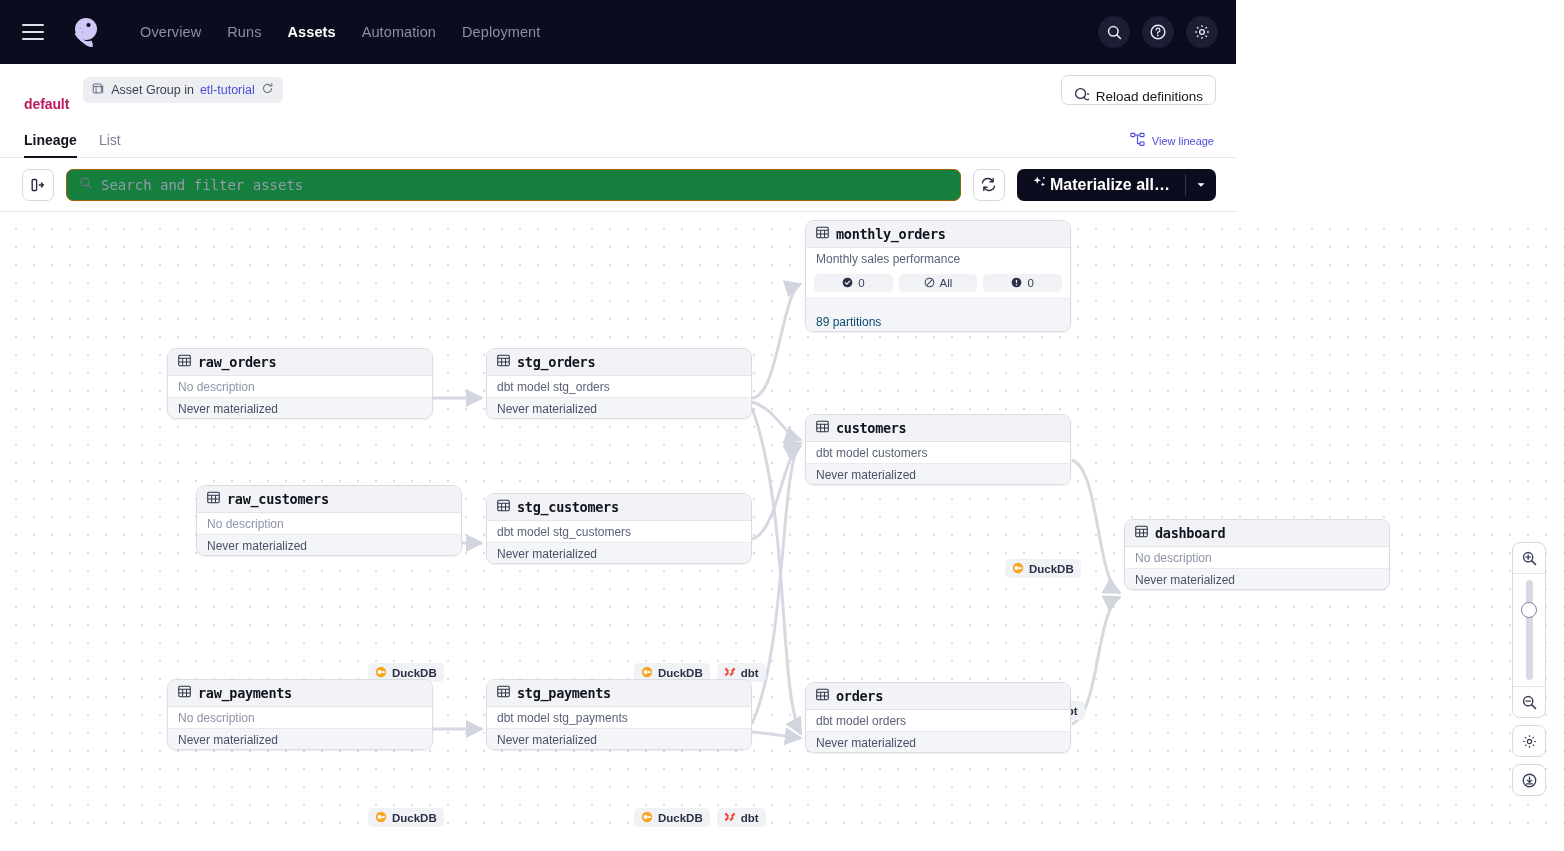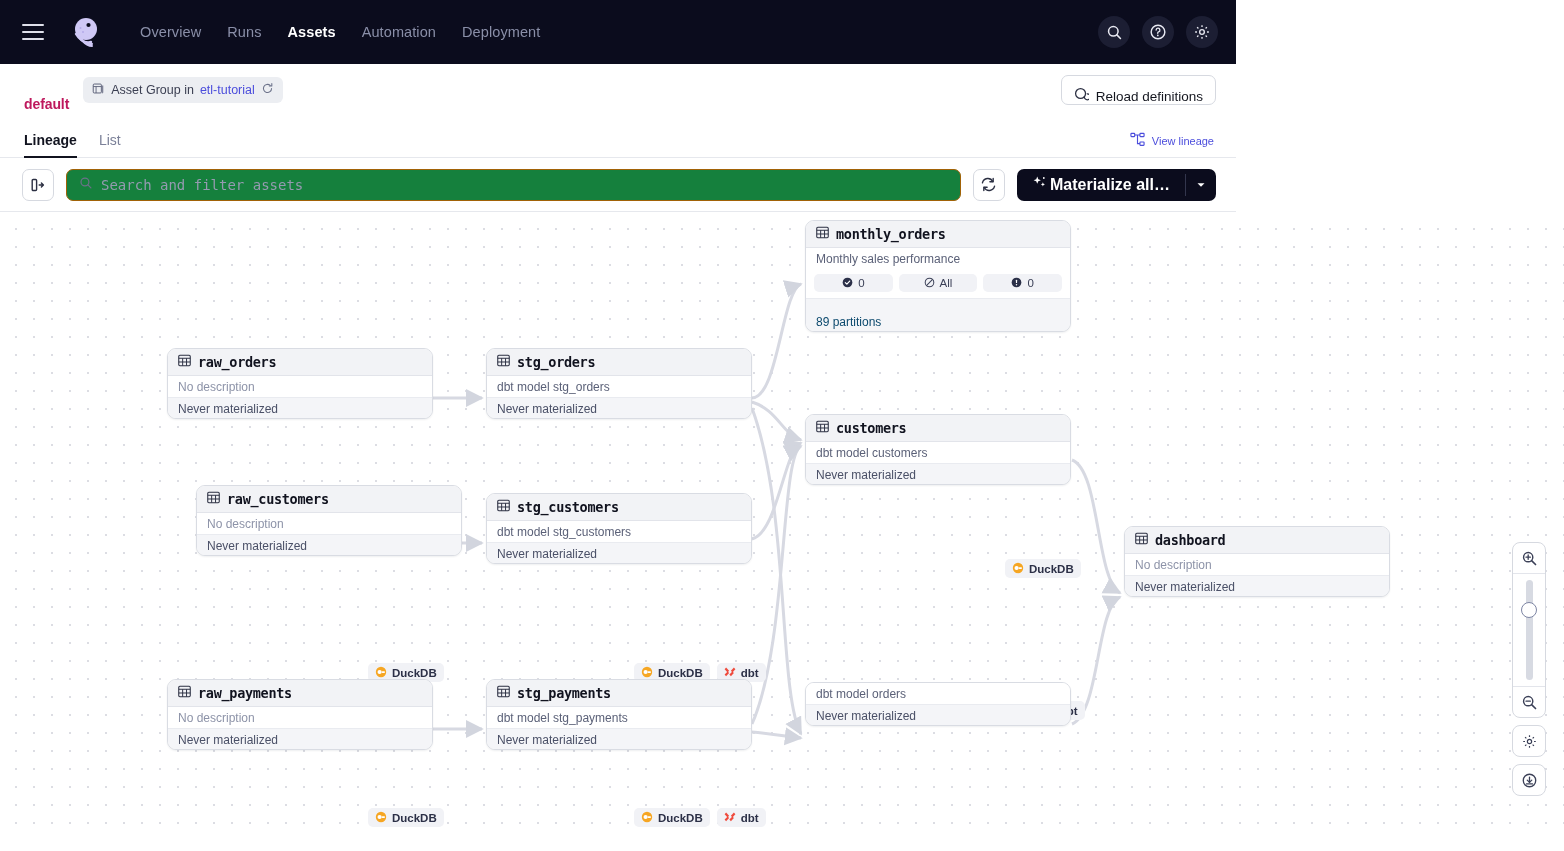--- a/index.html
+++ b/index.html
@@ -543,21 +543,21 @@
         <span><svg width="12" height="12" viewBox="0 0 12 12">
               <path d="M2.1 1.6l3 3.2-1.5 1.6-3-3.2z" fill="#ef4a3c"></path>
               <path d="M8.4 5.4l1.5 1.6-3 3.2-1.5-1.6z" fill="#ef4a3c"></path>
               <path d="M9.9 1.6l1.5 1.6-3 3.2-1.5-1.6z" fill="#ef4a3c"></path>
               <path d="M3.6 5.4l1.5 1.6-3 3.2L.6 8.6z" fill="#ef4a3c"></path>
             </svg></span>
         <span>dbt</span>
       </div>
     </div>
 
-    <div class="node" style="left:1124px; top:314px;">
+    <div class="node" style="left:1124px; top:307px;">
       <div class="nhead">
         <span>
           <svg width="13" height="13" viewBox="0 0 14 14">
               <rect x="0.8" y="1.4" width="12.4" height="11.2" rx="1.2" fill="none" stroke="#2b2f42" stroke-width="1.15"></rect>
               <line x1="0.8" y1="4.6" x2="13.2" y2="4.6" stroke="#2b2f42" stroke-width="1.05"></line>
               <line x1="0.8" y1="8.6" x2="13.2" y2="8.6" stroke="#2b2f42" stroke-width="1.05"></line>
               <line x1="5" y1="4.6" x2="5" y2="12.6" stroke="#2b2f42" stroke-width="1.05"></line>
               <line x1="9.2" y1="4.6" x2="9.2" y2="12.6" stroke="#2b2f42" stroke-width="1.05"></line>
             </svg>
         </span>
@@ -595,20 +595,32 @@
               <line x1="9.2" y1="4.6" x2="9.2" y2="12.6" stroke="#2b2f42" stroke-width="1.05"></line>
             </svg>
         </span>
         <span class="ntitle">stg_payments</span>
       </div>
       <div class="ndesc">dbt model stg_payments</div>
       <div class="nstatus">Never materialized</div>
     </div>
 
     <div class="node" style="left:805px; top:470px;">
+      <div class="nhead">
+        <span>
+          <svg width="13" height="13" viewBox="0 0 14 14">
+              <rect x="0.8" y="1.4" width="12.4" height="11.2" rx="1.2" fill="none" stroke="#2b2f42" stroke-width="1.15"></rect>
+              <line x1="0.8" y1="4.6" x2="13.2" y2="4.6" stroke="#2b2f42" stroke-width="1.05"></line>
+              <line x1="0.8" y1="8.6" x2="13.2" y2="8.6" stroke="#2b2f42" stroke-width="1.05"></line>
+              <line x1="5" y1="4.6" x2="5" y2="12.6" stroke="#2b2f42" stroke-width="1.05"></line>
+              <line x1="9.2" y1="4.6" x2="9.2" y2="12.6" stroke="#2b2f42" stroke-width="1.05"></line>
+            </svg>
+        </span>
+        <span class="ntitle">orders</span>
+      </div>
       <div class="ndesc">dbt model orders</div>
       <div class="nstatus">Never materialized</div>
     </div>
 
     <div class="zoomctl">
       <div class="zgroup">
         <div class="zbtn">
           <svg width="17" height="17" viewBox="0 0 18 18">
               <circle cx="7.6" cy="7.6" r="4.9" fill="none" stroke="#3b4057" stroke-width="1.5"></circle>
               <line x1="11.2" y1="11.2" x2="15.4" y2="15.4" stroke="#3b4057" stroke-width="1.7" stroke-linecap="round"></line>

